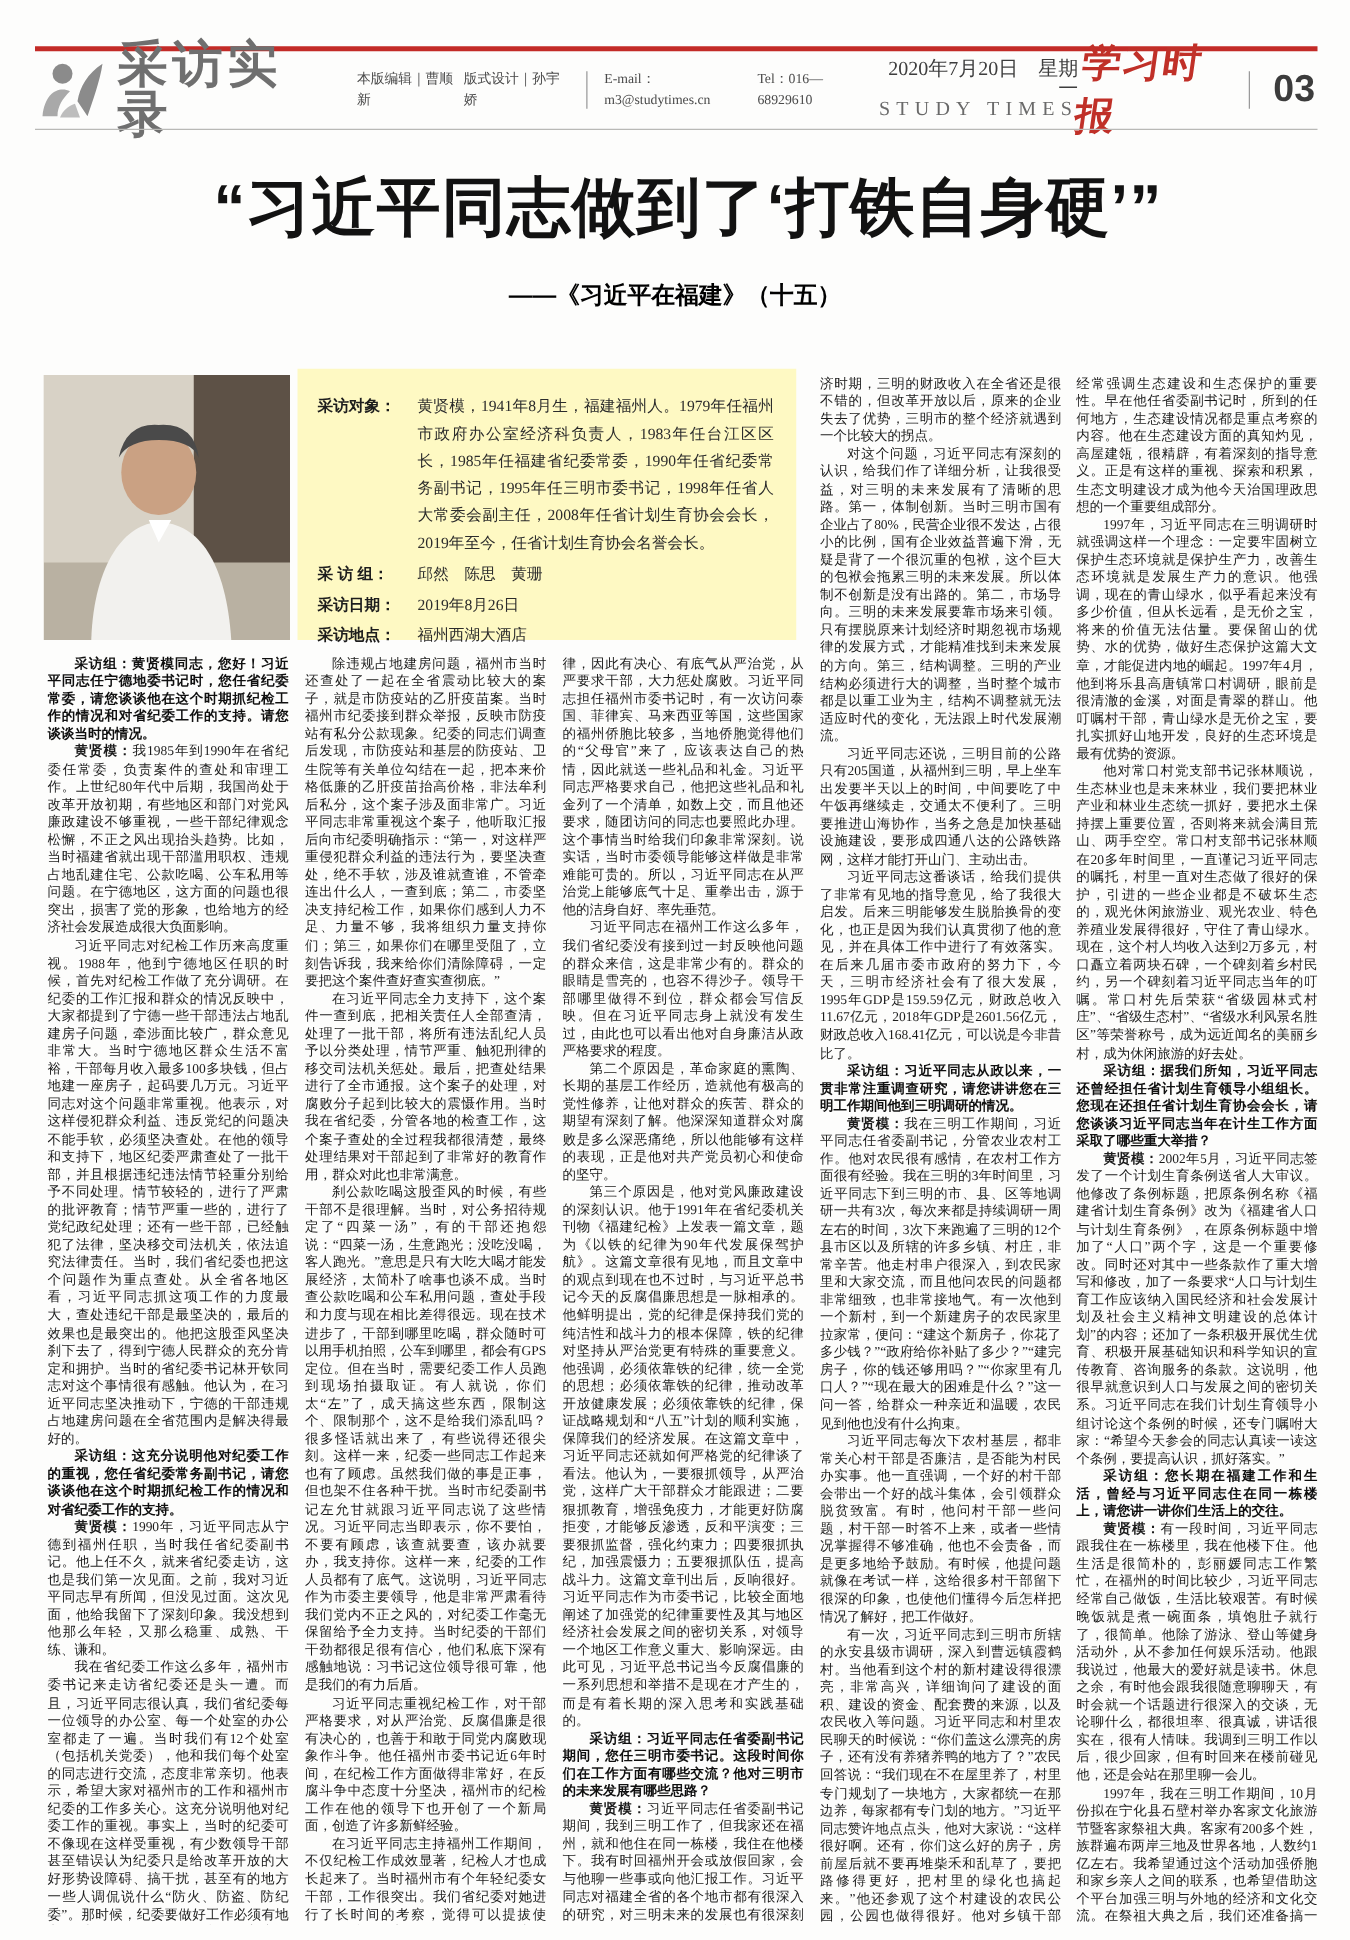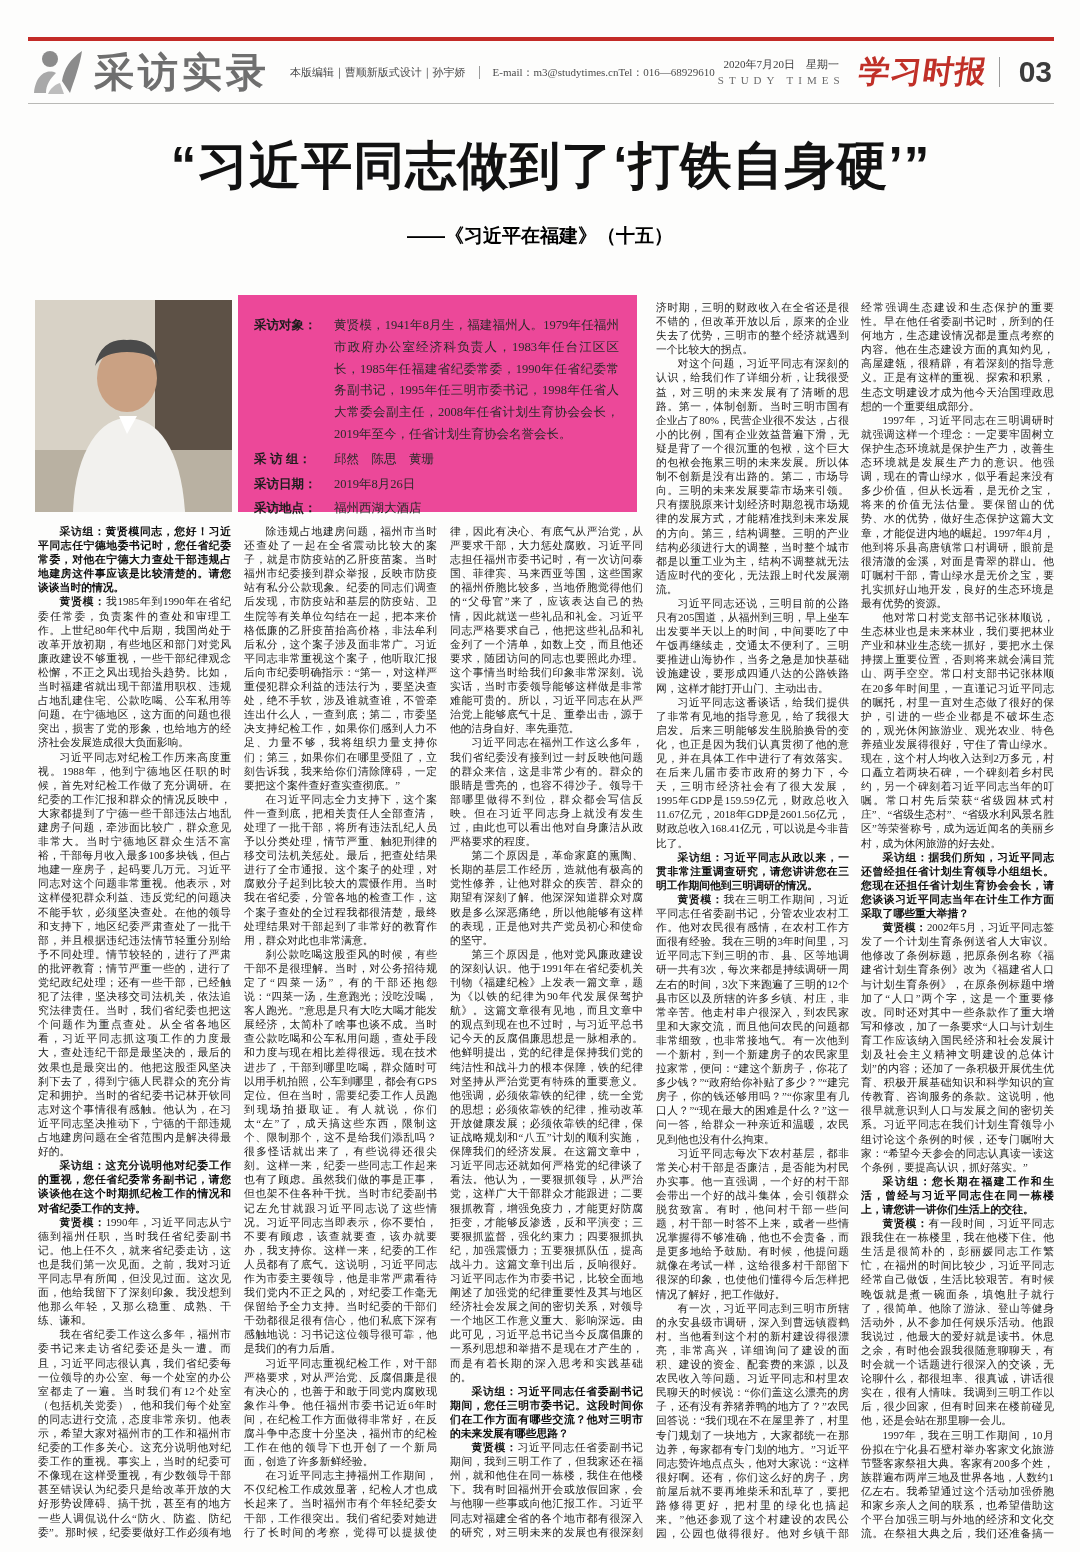--- a/index.html
+++ b/index.html
@@ -10,33 +10,33 @@
     font-family: "Liberation Serif","DejaVu Serif",serif; color:#1f1f1f;
   }
   .red-rule { position:absolute; left:28px; right:26px; top:37px; height:4px; background:#c32b27; }
   .masthead { position:absolute; left:30px; right:28px; top:47px; height:50px; display:flex; align-items:center; }
   .logo-mark { width:56px; height:46px; flex:none; }
   .section-title { font-family:"Liberation Sans",sans-serif; font-weight:bold; font-size:40px; color:#6f6f6f; letter-spacing:4px; margin-left:8px; line-height:1; }
   .mh-meta { display:flex; margin-left:20px; font-size:11px; color:#4a4a4a; line-height:17px; }
   .mh-col { display:flex; flex-direction:row; justify-content:center; }
   .mh-sep { width:1px; background:#9a9a9a; margin:2px 13px; }
   .mh-right { margin-left:auto; display:flex; align-items:center; }
-  .mh-dateblock { font-size:11px; color:#3d3d3d; line-height:16px; text-align:center; margin-right:14px; }
+  .mh-dateblock { font-size:16px; color:#3d3d3d; line-height:16px; text-align:right; margin-right:0; }
   .mh-en { letter-spacing:5px; color:#6a6a6a; }
   .paper-logo { font-family:"Liberation Sans",sans-serif; color:#c03028; font-size:31px; font-weight:900; transform:skewX(-8deg); display:inline-block; margin-right:12px; letter-spacing:1px; }
   .page-no { font-family:"Liberation Sans",sans-serif; font-size:30px; font-weight:bold; color:#3c3c3c; border-left:1px solid #9a9a9a; padding-left:19px; line-height:1; }
   .mh-rule { position:absolute; left:28px; right:26px; top:103px; height:1px; background:#b9b9b6; }
 
   .headline { position:absolute; left:0; right:0; top:132px; text-align:center;
     font-family:"Liberation Sans",sans-serif; font-weight:900; font-size:51px; color:#121212; letter-spacing:1px;margin-left:21px; }
   .subhead  { position:absolute; left:0; right:0; top:223px; text-align:center;
     font-family:"Liberation Sans",sans-serif; font-weight:bold; font-size:19px; color:#000000; }
 
   .photo { position:absolute; left:35px; top:300px; width:197px; height:212px; overflow:hidden; background:#c9c2b4; }
-  .infobox { position:absolute; left:238px; top:295px; width:399px; height:217px; background:#ec4899; padding:20px 18px 0 16px; font-size:12.5px; line-height:21.8px; color:#2b2b2b; }
+  .infobox { position:absolute; left:238px; top:295px; width:399px; height:217px; background:#fef9c3; padding:20px 18px 0 16px; font-size:12.5px; line-height:21.8px; color:#2b2b2b; }
   .ib-row { display:flex; margin-bottom:3px; }
   .ib-label { font-family:"Liberation Sans",sans-serif; font-weight:bold; flex:none; width:80px; color:#1d1d1d; }
   .ib-text { flex:1; text-align:justify; }
 
   .col { position:absolute; width:193px; font-size:10.8px; line-height:14.1px; text-align:justify; overflow:hidden; color:#1b1b1b; }
   .col-1 { left:38px;  top:524px; height:1016px; }
   .col-2 { left:244px; top:524px; height:1016px; }
   .col-3 { left:450px; top:524px; height:1016px; }
   .col-4 { left:656px; top:300px; height:1240px; }
   .col-5 { left:861px; top:300px; height:1240px; }
@@ -113,21 +113,21 @@
         <span class="ib-label">采访日期：</span>
         <span class="ib-text">2019年8月26日</span>
       </div>
       <div class="ib-row">
         <span class="ib-label">采访地点：</span>
         <span class="ib-text">福州西湖大酒店</span>
       </div>
     </div>
 
   <div class="col col-1">
-      <p class="para q">采访组：黄贤模同志，您好！习近平同志任宁德地委书记时，您任省纪委常委，对他在宁德大力查处干部违规占地建房这件事应该是比较清楚的。请您谈谈当时的情况。</p>
+      <p class="para q">采访组：黄贤模同志，您好！习近平同志任宁德地委书记时，您任省纪委常委，请您谈谈他在这个时期抓纪检工作的情况和对省纪委工作的支持。请您谈谈当时的情况。</p>
       <p class="para a"><span class="lead">黄贤模：</span>我1985年到1990年在省纪委任常委，负责案件的查处和审理工作。上世纪80年代中后期，我国尚处于改革开放初期，有些地区和部门对党风廉政建设不够重视，一些干部纪律观念松懈，不正之风出现抬头趋势。比如，当时福建省就出现干部滥用职权、违规占地乱建住宅、公款吃喝、公车私用等问题。在宁德地区，这方面的问题也很突出，损害了党的形象，也给地方的经济社会发展造成很大负面影响。</p>
       <p class="para p">习近平同志对纪检工作历来高度重视。1988年，他到宁德地区任职的时候，首先对纪检工作做了充分调研。在纪委的工作汇报和群众的情况反映中，大家都提到了宁德一些干部违法占地乱建房子问题，牵涉面比较广，群众意见非常大。当时宁德地区群众生活不富裕，干部每月收入最多100多块钱，但占地建一座房子，起码要几万元。习近平同志对这个问题非常重视。他表示，对这样侵犯群众利益、违反党纪的问题决不能手软，必须坚决查处。在他的领导和支持下，地区纪委严肃查处了一批干部，并且根据违纪违法情节轻重分别给予不同处理。情节较轻的，进行了严肃的批评教育；情节严重一些的，进行了党纪政纪处理；还有一些干部，已经触犯了法律，坚决移交司法机关，依法追究法律责任。当时，我们省纪委也把这个问题作为重点查处。从全省各地区看，习近平同志抓这项工作的力度最大，查处违纪干部是最坚决的，最后的效果也是最突出的。他把这股歪风坚决刹下去了，得到宁德人民群众的充分肯定和拥护。当时的省纪委书记林开钦同志对这个事情很有感触。他认为，在习近平同志坚决推动下，宁德的干部违规占地建房问题在全省范围内是解决得最好的。</p>
       <p class="para q">采访组：这充分说明他对纪委工作的重视，您任省纪委常务副书记，请您谈谈他在这个时期抓纪检工作的情况和对省纪委工作的支持。</p>
       <p class="para a"><span class="lead">黄贤模：</span>1990年，习近平同志从宁德到福州任职，当时我任省纪委副书记。他上任不久，就来省纪委走访，这也是我们第一次见面。之前，我对习近平同志早有所闻，但没见过面。这次见面，他给我留下了深刻印象。我没想到他那么年轻，又那么稳重、成熟、干练、谦和。</p>
       <p class="para p">我在省纪委工作这么多年，福州市委书记来走访省纪委还是头一遭。而且，习近平同志很认真，我们省纪委每一位领导的办公室、每一个处室的办公室都走了一遍。当时我们有12个处室（包括机关党委），他和我们每个处室的同志进行交流，态度非常亲切。他表示，希望大家对福州市的工作和福州市纪委的工作多关心。这充分说明他对纪委工作的重视。事实上，当时的纪委可不像现在这样受重视，有少数领导干部甚至错误认为纪委只是给改革开放的大好形势设障碍、搞干扰，甚至有的地方一些人调侃说什么“防火、防盗、防纪委”。那时候，纪委要做好工作必须有地方党委的大力支持。习近平同志这样做，对我们就是一种很大的支持。这在当时的情况下给我们带来了一股清风，所以我们对他产生了一种由衷的敬意。</p>
     </div>
   <div class="col col-2">
       <p class="para p">除违规占地建房问题，福州市当时还查处了一起在全省震动比较大的案子，就是市防疫站的乙肝疫苗案。当时福州市纪委接到群众举报，反映市防疫站有私分公款现象。纪委的同志们调查后发现，市防疫站和基层的防疫站、卫生院等有关单位勾结在一起，把本来价格低廉的乙肝疫苗抬高价格，非法牟利后私分，这个案子涉及面非常广。习近平同志非常重视这个案子，他听取汇报后向市纪委明确指示：“第一，对这样严重侵犯群众利益的违法行为，要坚决查处，绝不手软，涉及谁就查谁，不管牵连出什么人，一查到底；第二，市委坚决支持纪检工作，如果你们感到人力不足、力量不够，我将组织力量支持你们；第三，如果你们在哪里受阻了，立刻告诉我，我来给你们清除障碍，一定要把这个案件查好查实查彻底。”</p>
       <p class="para p">在习近平同志全力支持下，这个案件一查到底，把相关责任人全部查清，处理了一批干部，将所有违法乱纪人员予以分类处理，情节严重、触犯刑律的移交司法机关惩处。最后，把查处结果进行了全市通报。这个案子的处理，对腐败分子起到比较大的震慑作用。当时我在省纪委，分管各地的检查工作，这个案子查处的全过程我都很清楚，最终处理结果对干部起到了非常好的教育作用，群众对此也非常满意。</p>
       <p class="para p">刹公款吃喝这股歪风的时候，有些干部不是很理解。当时，对公务招待规定了“四菜一汤”，有的干部还抱怨说：“四菜一汤，生意跑光；没吃没喝，客人跑光。”意思是只有大吃大喝才能发展经济，太简朴了啥事也谈不成。当时查公款吃喝和公车私用问题，查处手段和力度与现在相比差得很远。现在技术进步了，干部到哪里吃喝，群众随时可以用手机拍照，公车到哪里，都会有GPS定位。但在当时，需要纪委工作人员跑到现场拍摄取证。有人就说，你们太“左”了，成天搞这些东西，限制这个、限制那个，这不是给我们添乱吗？很多怪话就出来了，有些说得还很尖刻。这样一来，纪委一些同志工作起来也有了顾虑。虽然我们做的事是正事，但也架不住各种干扰。当时市纪委副书记左允甘就跟习近平同志说了这些情况。习近平同志当即表示，你不要怕，不要有顾虑，该查就要查，该办就要办，我支持你。这样一来，纪委的工作人员都有了底气。这说明，习近平同志作为市委主要领导，他是非常严肃看待我们党内不正之风的，对纪委工作毫无保留给予全力支持。当时纪委的干部们干劲都很足很有信心，他们私底下深有感触地说：习书记这位领导很可靠，他是我们的有力后盾。</p>

